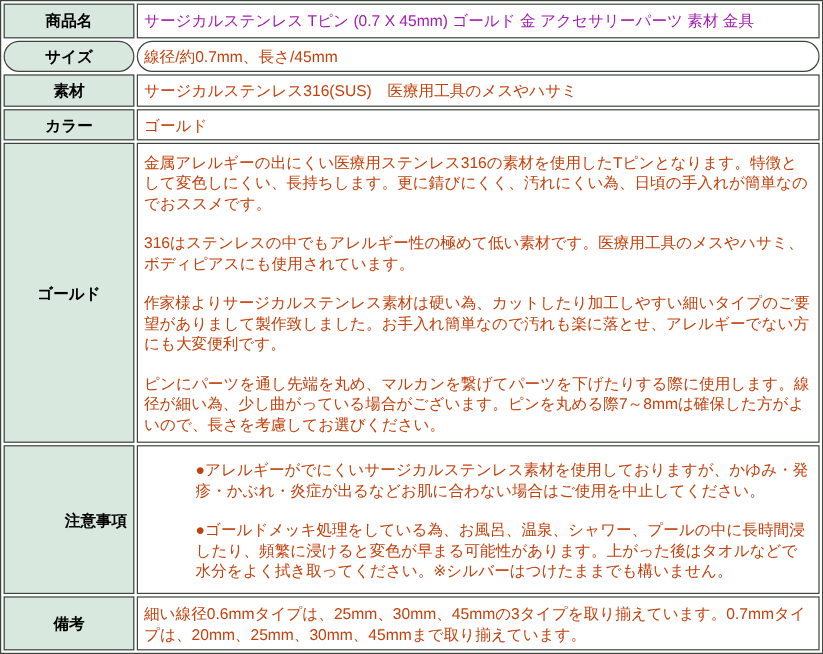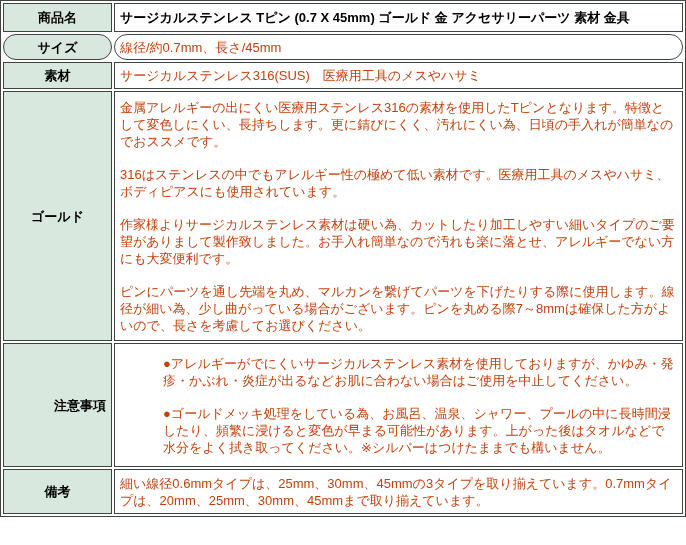--- a/index.html
+++ b/index.html
@@ -44,21 +44,21 @@
     padding: 2px 5px;
     text-align: left;
   }
   tr.r0 > th, tr.r0 > td { height: 29px; }
   tr.r1 > th, tr.r1 > td { height: 26px; border-radius: 13px; }
   tr.r2 > th, tr.r2 > td { height: 27px; }
   tr.r3 > th, tr.r3 > td { height: 26px; }
   tr.r4 > th, tr.r4 > td { height: 250px; }
   tr.r5 > th, tr.r5 > td { height: 124px; padding-left: 48px; }
   tr.r6 > th, tr.r6 > td { height: 45px; }
-  tr.r0 > td { font-weight: bold; color: #000000; }
+  tr.r0 > td { font-weight: normal; color: #a21caf; }
   td p {
     margin: 16px 0 0 0;
   }
   td p:first-child {
     margin-top: 0;
   }
 </style>
 </head>
 <body>
 
@@ -68,20 +68,24 @@
       <th>商品名</th>
       <td>サージカルステンレス Tピン (0.7 X 45mm) ゴールド 金 アクセサリーパーツ 素材 金具</td>
     </tr>
     <tr class="r1">
       <th>サイズ</th>
       <td>線径/約0.7mm、長さ/45mm</td>
     </tr>
     <tr class="r2">
       <th>素材</th>
       <td>サージカルステンレス316(SUS)　医療用工具のメスやハサミ</td>
+    </tr>
+    <tr class="r3">
+      <th>カラー</th>
+      <td>ゴールド</td>
     </tr>
     <tr class="r4">
       <th>ゴールド</th>
       <td>
         <p>金属アレルギーの出にくい医療用ステンレス316の素材を使用したTピンとなります。特徴として変色しにくい、長持ちします。更に錆びにくく、汚れにくい為、日頃の手入れが簡単なのでおススメです。</p>
         <p>316はステンレスの中でもアレルギー性の極めて低い素材です。医療用工具のメスやハサミ、ボディピアスにも使用されています。</p>
         <p>作家様よりサージカルステンレス素材は硬い為、カットしたり加工しやすい細いタイプのご要望がありまして製作致しました。お手入れ簡単なので汚れも楽に落とせ、アレルギーでない方にも大変便利です。</p>
         <p>ピンにパーツを通し先端を丸め、マルカンを繋げてパーツを下げたりする際に使用します。線径が細い為、少し曲がっている場合がございます。ピンを丸める際7～8mmは確保した方がよいので、長さを考慮してお選びください。</p>
       </td>
     </tr>

